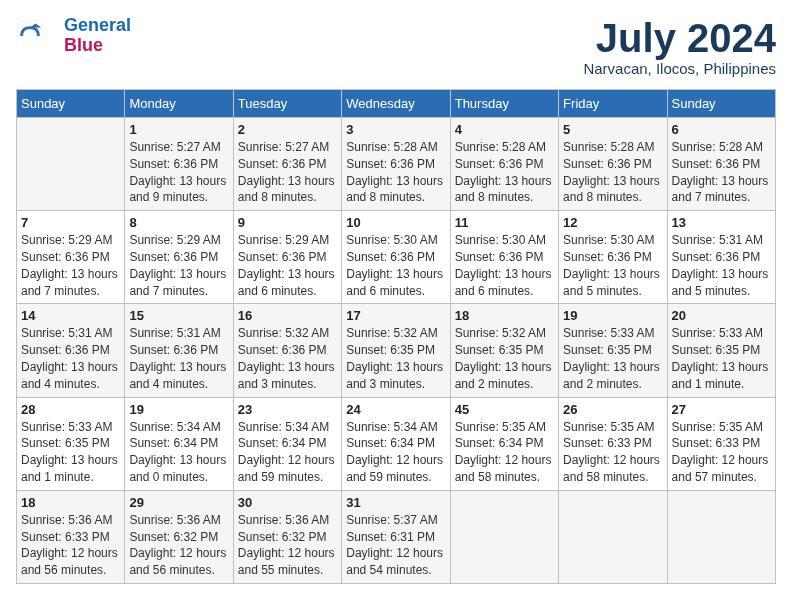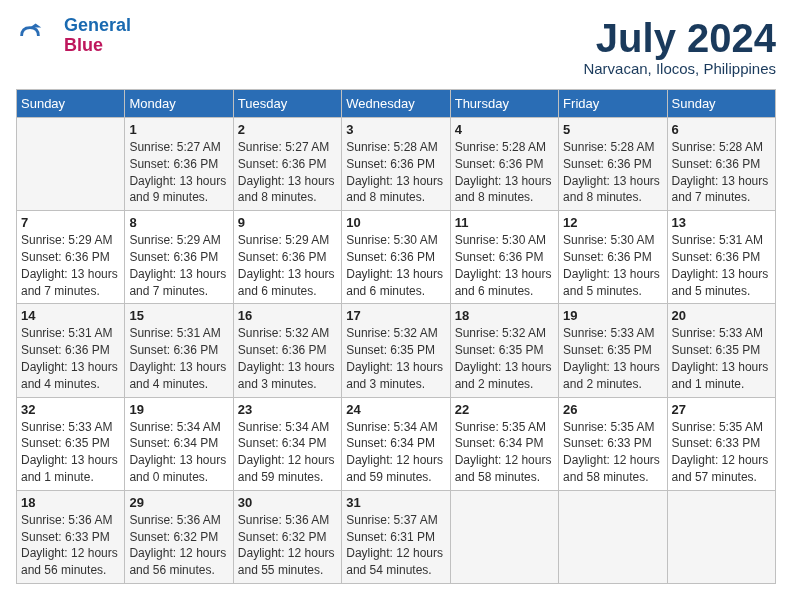--- a/index.html
+++ b/index.html
@@ -205,37 +205,37 @@
           <span class="day-number">19</span>
           <div class="day-info">Sunrise: 5:33 AM<br>Sunset: 6:35 PM<br>Daylight: 13 hours<br>and 2 minutes.</div>
         </td>
         <td>
           <span class="day-number">20</span>
           <div class="day-info">Sunrise: 5:33 AM<br>Sunset: 6:35 PM<br>Daylight: 13 hours<br>and 1 minute.</div>
         </td>
       </tr>
       <tr>
         <td>
-          <span class="day-number">32</span>
+          <span class="day-number">28</span>
           <div class="day-info">Sunrise: 5:33 AM<br>Sunset: 6:35 PM<br>Daylight: 13 hours<br>and 1 minute.</div>
         </td>
         <td>
           <span class="day-number">19</span>
           <div class="day-info">Sunrise: 5:34 AM<br>Sunset: 6:34 PM<br>Daylight: 13 hours<br>and 0 minutes.</div>
         </td>
         <td>
           <span class="day-number">23</span>
           <div class="day-info">Sunrise: 5:34 AM<br>Sunset: 6:34 PM<br>Daylight: 12 hours<br>and 59 minutes.</div>
         </td>
         <td>
           <span class="day-number">24</span>
           <div class="day-info">Sunrise: 5:34 AM<br>Sunset: 6:34 PM<br>Daylight: 12 hours<br>and 59 minutes.</div>
         </td>
         <td>
-          <span class="day-number">22</span>
+          <span class="day-number">45</span>
           <div class="day-info">Sunrise: 5:35 AM<br>Sunset: 6:34 PM<br>Daylight: 12 hours<br>and 58 minutes.</div>
         </td>
         <td>
           <span class="day-number">26</span>
           <div class="day-info">Sunrise: 5:35 AM<br>Sunset: 6:33 PM<br>Daylight: 12 hours<br>and 58 minutes.</div>
         </td>
         <td>
           <span class="day-number">27</span>
           <div class="day-info">Sunrise: 5:35 AM<br>Sunset: 6:33 PM<br>Daylight: 12 hours<br>and 57 minutes.</div>
         </td>

